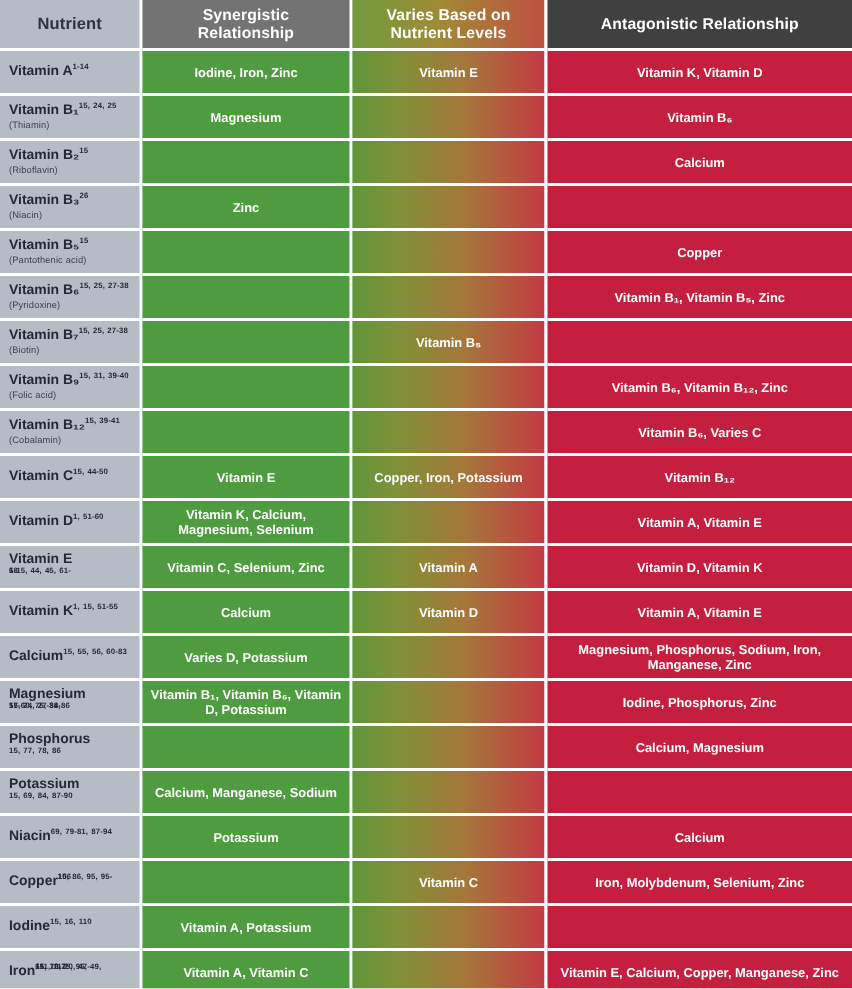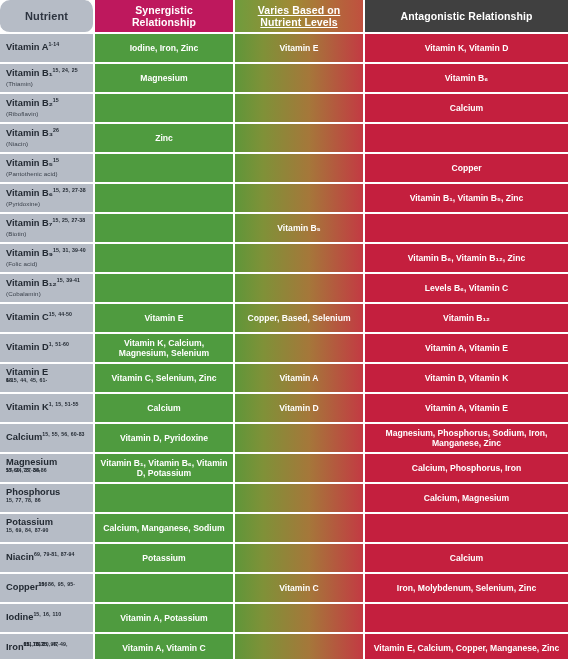--- a/index.html
+++ b/index.html
@@ -39,32 +39,30 @@
     font-weight: bold;
     line-height: 1.15;
     letter-spacing: 0.1px;
     border-bottom: 2px solid #ffffff;
   }
   th.h-nutrient {
     background: #b6bcc6;
     color: #2d3440;
     border-right: 2px solid #ffffff;
     font-size: 11px;
-    border-radius: 10px;
   }
   th.h-syn {
-    background: #be185d;
+    background: #737373;
     color: #ffffff;
     border-right: 2px solid #ffffff;
   }
   th.h-var {
     background: linear-gradient(to right, #6f9c3d 0%, #a08a35 45%, #c0503f 100%);
     color: #ffffff;
     border-right: 2px solid #ffffff;
-    text-decoration: underline;
   }
   th.h-ant {
     background: #404040;
     color: #ffffff;
   }
   .hl { display: block; }
 
   
   tbody td {
     padding: 0 4px;
@@ -249,30 +247,30 @@
         </tr>
         <tr>
           <td class="nutrient"><span class="n-name">Vitamin B₁₂</span><span class="sup">15, 39-41</span><span class="paren">(Cobalamin)</span></td>
           <td class="syn">
             <span class="cell-text"></span>
           </td>
           <td class="var">
             <span class="cell-text"></span>
           </td>
           <td class="ant">
-            <span class="cell-text">Levels B₆, Vitamin C</span>
+            <span class="cell-text">Vitamin B₆, Varies C</span>
           </td>
         </tr>
         <tr>
           <td class="nutrient"><span class="n-name">Vitamin C</span><span class="sup">15, 44-50</span></td>
           <td class="syn">
             <span class="cell-text">Vitamin E</span>
           </td>
           <td class="var">
-            <span class="cell-text">Copper, Based, Selenium</span>
+            <span class="cell-text">Copper, Iron, Potassium</span>
           </td>
           <td class="ant">
             <span class="cell-text">Vitamin B₁₂</span>
           </td>
         </tr>
         <tr>
           <td class="nutrient"><span class="n-name">Vitamin D</span><span class="sup">1, 51-60</span></td>
           <td class="syn">
             <span class="cell-text">Vitamin K, Calcium, Magnesium, Selenium</span>
           </td>
@@ -303,39 +301,39 @@
           <td class="var">
             <span class="cell-text">Vitamin D</span>
           </td>
           <td class="ant">
             <span class="cell-text">Vitamin A, Vitamin E</span>
           </td>
         </tr>
         <tr>
           <td class="nutrient"><span class="n-name">Calcium</span><span class="sup">15, 55, 56, 60-83</span></td>
           <td class="syn">
-            <span class="cell-text">Vitamin D, Pyridoxine</span>
+            <span class="cell-text">Varies D, Potassium</span>
           </td>
           <td class="var">
             <span class="cell-text"></span>
           </td>
           <td class="ant">
             <span class="cell-text">Magnesium, Phosphorus, Sodium, Iron, Manganese, Zinc</span>
           </td>
         </tr>
         <tr>
           <td class="nutrient"><span class="n-name">Magnesium</span><span class="sup">15, 24, 27-38, 57-60, 75, 84-86</span></td>
           <td class="syn">
             <span class="cell-text">Vitamin B₁, Vitamin B₆, Vitamin D, Potassium</span>
           </td>
           <td class="var">
             <span class="cell-text"></span>
           </td>
           <td class="ant">
-            <span class="cell-text">Calcium, Phosphorus, Iron</span>
+            <span class="cell-text">Iodine, Phosphorus, Zinc</span>
           </td>
         </tr>
         <tr>
           <td class="nutrient"><span class="n-name">Phosphorus</span><span class="sup">15, 77, 78, 86</span></td>
           <td class="syn">
             <span class="cell-text"></span>
           </td>
           <td class="var">
             <span class="cell-text"></span>
           </td>

